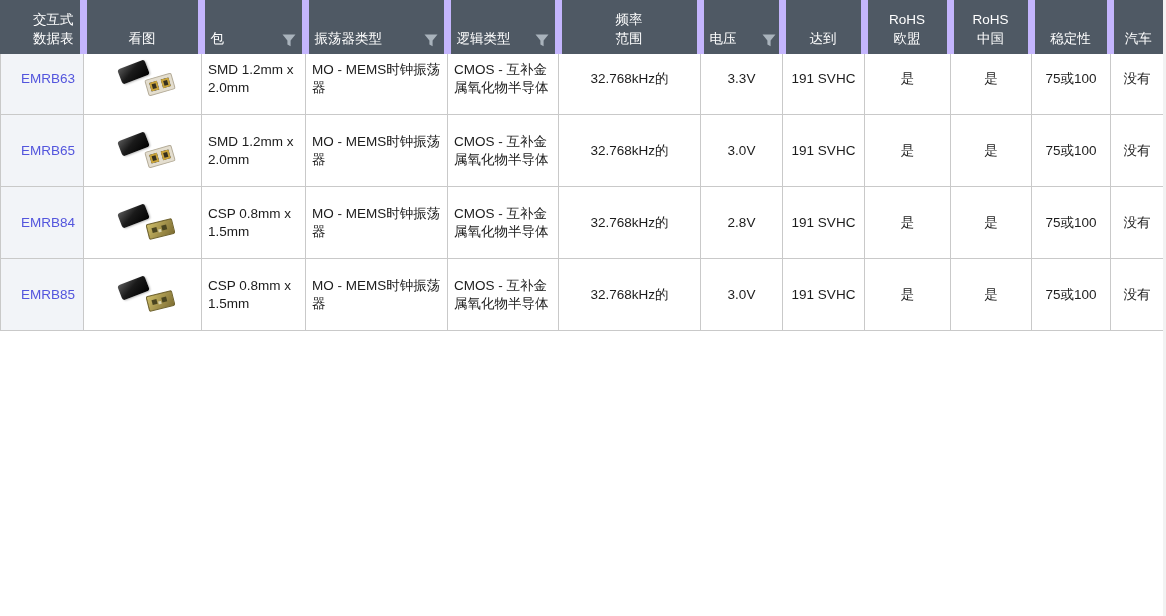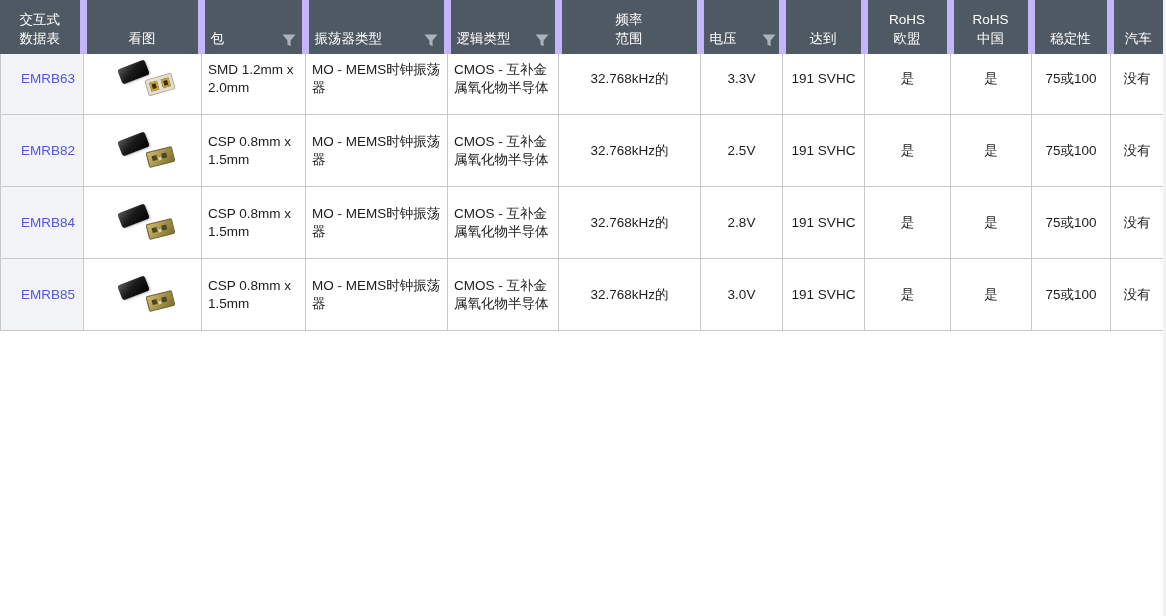--- a/index.html
+++ b/index.html
@@ -12,21 +12,21 @@
   
   thead th {
     background:var(--header-bg,#4f5964); color:#fff; font-weight:normal;
     font-size:13.5px; height:48px; vertical-align:bottom;
     padding:0 6px 6px 6px; border-left:7px solid #c4b5fd; overflow:hidden;
   }
   thead th:first-child { border-left:none; }
   .h-lines div { line-height:19px; white-space:nowrap; }
   .h-flex { display:flex; align-items:flex-end; justify-content:space-between; }
   .h-center { text-align:center; }
-  .h-left { text-align:center; }
+  .h-left { text-align:right; }
   .h-inline { display:inline-flex; align-items:flex-end; gap:25px; }
   .funnel { flex:0 0 auto; margin-bottom:1px; }
   
   .viewport { height:568px; overflow:hidden; position:relative; }
   .body-tbl { margin-top:-12px; }
   tbody td {
     border:1px solid #c9c9c9; background:#fff; height:71px;
     font-size:13.5px; color:#1c1c1c; line-height:18px;
     padding:0 6px; vertical-align:middle; overflow:hidden;
   }
@@ -195,32 +195,32 @@
             <td>CMOS - 互补金属氧化物半导体</td>
             <td class="c">32.768kHz的</td>
             <td class="c">3.3V</td>
             <td class="c">191 SVHC</td>
             <td class="c">是</td>
             <td class="c">是</td>
             <td class="c">75或100</td>
             <td class="c">没有</td>
           </tr>
           <tr>
-            <td class="td-datasheet"><a class="part" href="#">EMRB82</a></td>
-            <td class="c">
-              <span class="img-wrap">
-                <i class="chip-blk"></i>
-                <i class="chip-csp"></i>
-              </span>
-            </td>
-            <td>CSP 0.8mm x 1.5mm</td>
-            <td>MO - MEMS时钟振荡器</td>
-            <td>CMOS - 互补金属氧化物半导体</td>
-            <td class="c">32.768kHz的</td>
-            <td class="c">2.5V</td>
+            <td class="td-datasheet"><a class="part" href="#">EMRB65</a></td>
+            <td class="c">
+              <span class="img-wrap">
+                <i class="chip-blk"></i>
+                <i class="chip-smd"></i>
+              </span>
+            </td>
+            <td>SMD 1.2mm x 2.0mm</td>
+            <td>MO - MEMS时钟振荡器</td>
+            <td>CMOS - 互补金属氧化物半导体</td>
+            <td class="c">32.768kHz的</td>
+            <td class="c">3.0V</td>
             <td class="c">191 SVHC</td>
             <td class="c">是</td>
             <td class="c">是</td>
             <td class="c">75或100</td>
             <td class="c">没有</td>
           </tr>
           <tr>
             <td class="td-datasheet"><a class="part" href="#">EMRB84</a></td>
             <td class="c">
               <span class="img-wrap">

